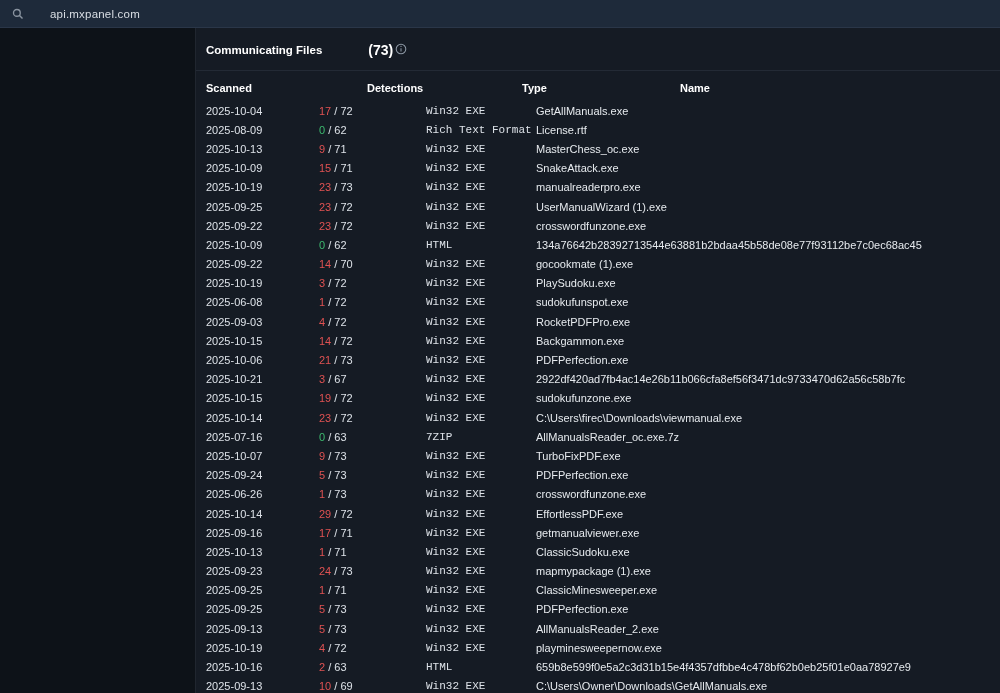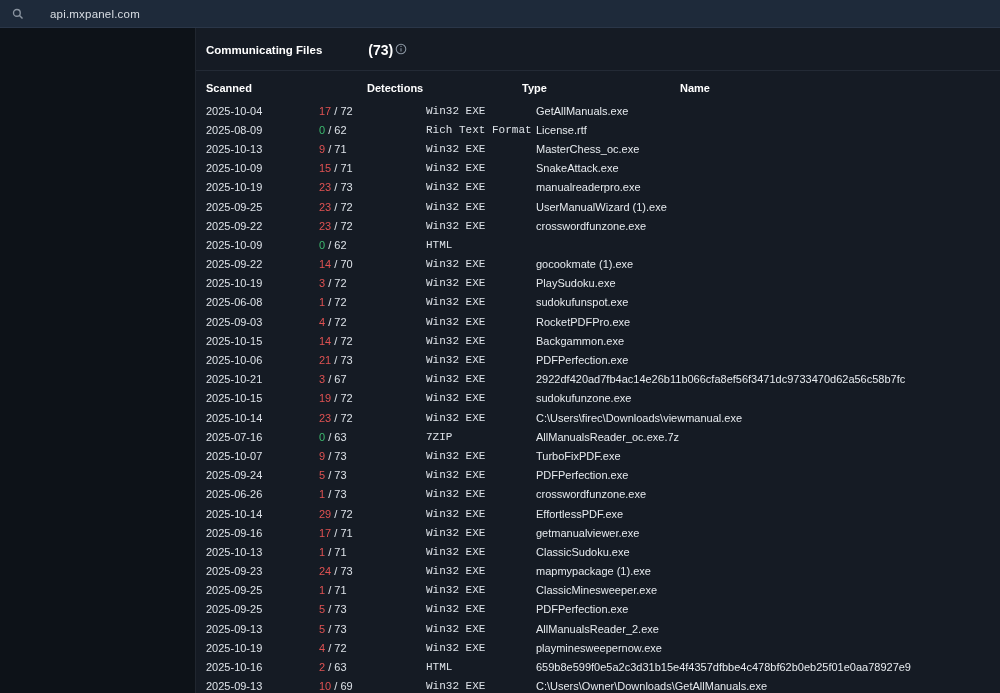--- a/index.html
+++ b/index.html
@@ -172,20 +172,21 @@
     <span class="cell c-type">Win32 EXE</span>
     <span class="cell c-name">crosswordfunzone.exe</span>
   </div>
 
   <div class="trow">
     <span class="cell c-scanned">2025-10-09</span>
     <span class="cell c-detections">
       <span class="det-num green">0</span><span class="det-total"> / 62</span>
     </span>
     <span class="cell c-type">HTML</span>
+    <span class="cell c-name">134a76642b28392713544e63881b2bdaa45b58de08e77f93112be7c0ec68ac45</span>
   </div>
 
   <div class="trow">
     <span class="cell c-scanned">2025-09-22</span>
     <span class="cell c-detections">
       <span class="det-num red">14</span><span class="det-total"> / 70</span>
     </span>
     <span class="cell c-type">Win32 EXE</span>
     <span class="cell c-name">gocookmate (1).exe</span>
   </div>

